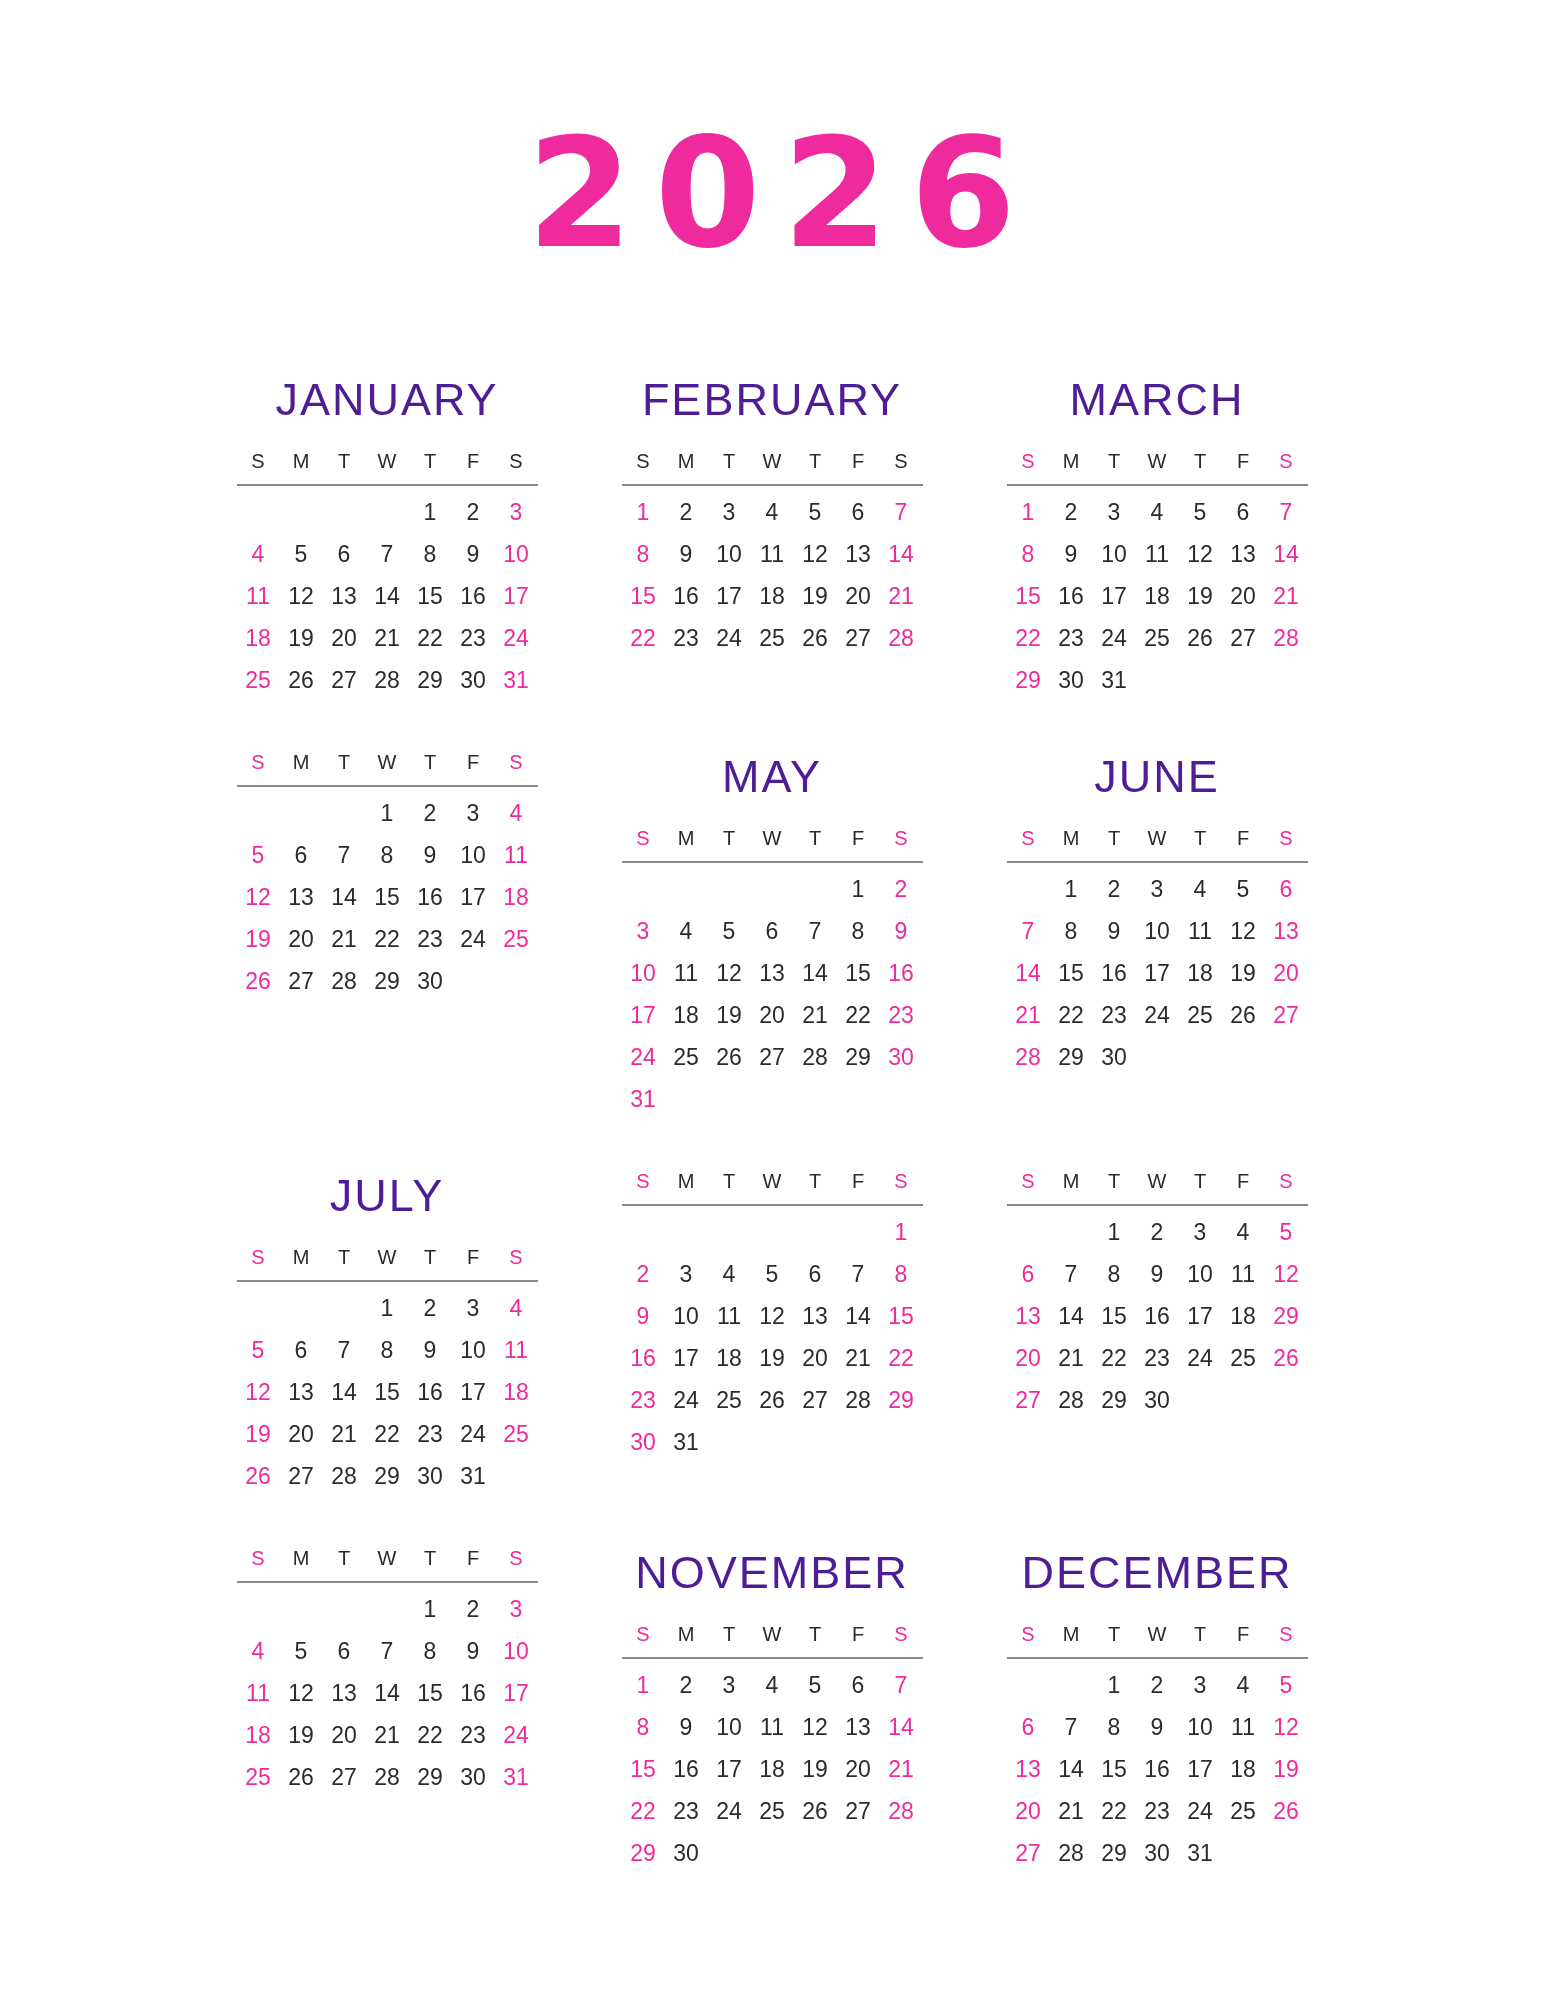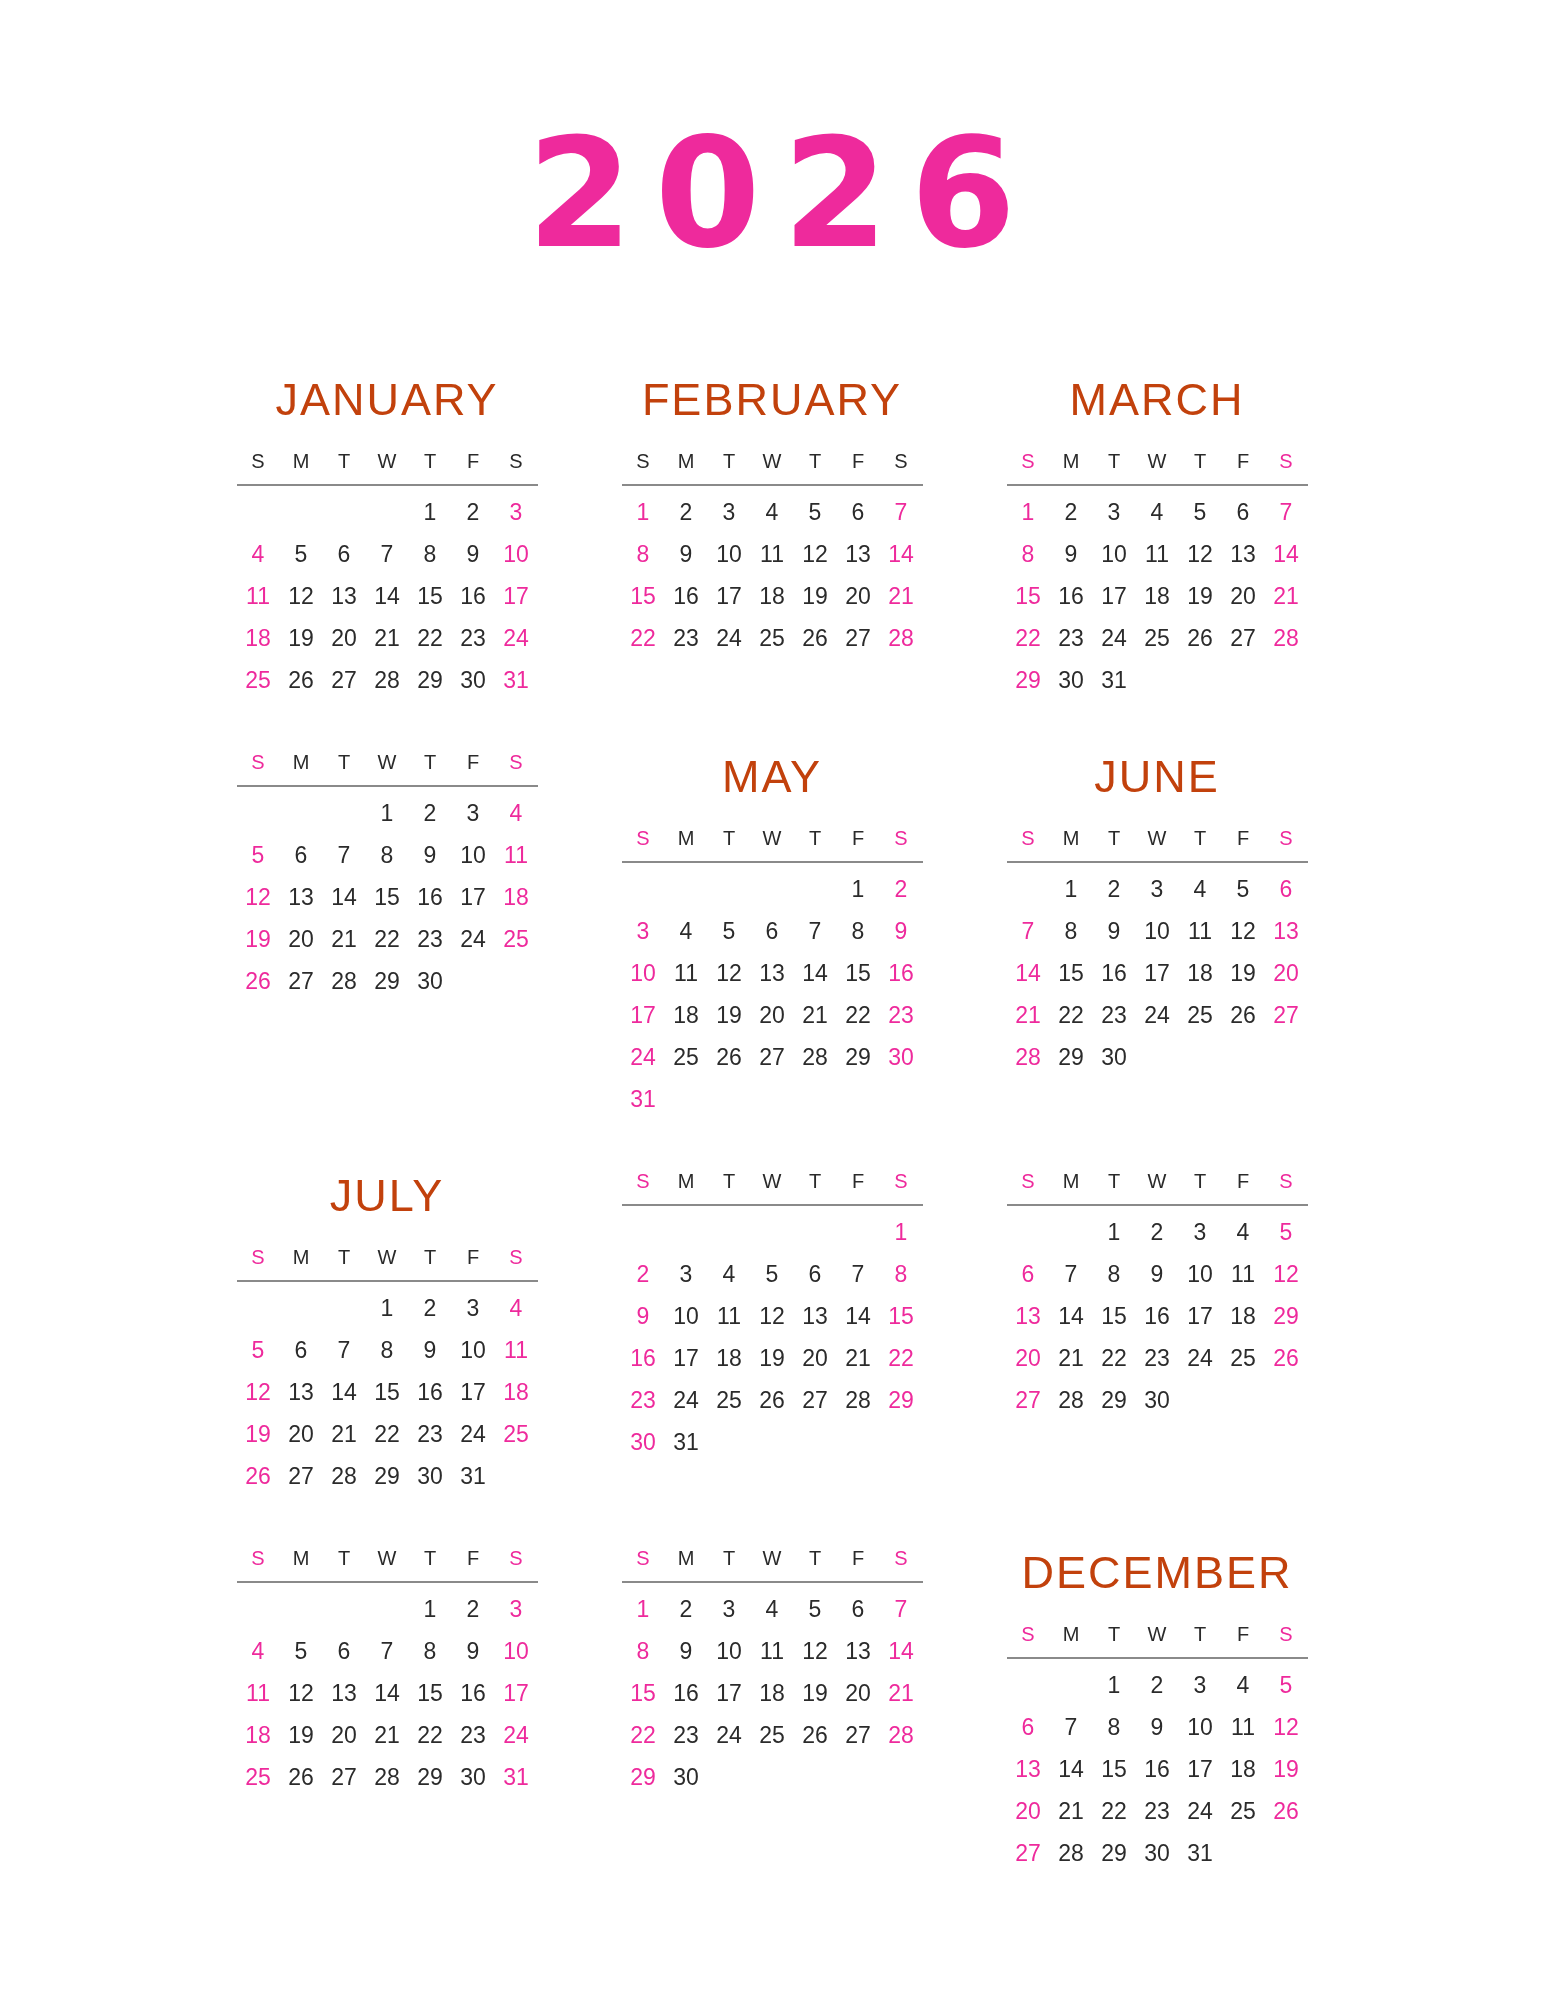--- a/index.html
+++ b/index.html
@@ -29,21 +29,21 @@
     column-gap: 84px;
     row-gap: 50px;
     align-items: start;
   }
   .month { width: 301px; }
   .month-title {
     font-size: 45px;
     font-weight: 400;
     letter-spacing: 2px;
     text-align: center;
-    color: #c2410c;
+    color: #4c1d95;
     margin-bottom: 24px;
     white-space: nowrap;
   }
   .dow-row {
     display: grid;
     grid-template-columns: repeat(7, 43px);
     padding-bottom: 11px;
     border-bottom: 2px solid var(--rule, #8a8a8a);
   }
   .dow {
@@ -559,20 +559,21 @@
           <span class="cell accent">25</span>
           <span class="cell">26</span>
           <span class="cell">27</span>
           <span class="cell">28</span>
           <span class="cell">29</span>
           <span class="cell">30</span>
           <span class="cell accent">31</span>
         </div>
   </section>
       <section class="month">
+    <h2 class="month-title">NOVEMBER</h2>
     <div class="dow-row">
           <span class="dow accent">S</span>
           <span class="dow">M</span>
           <span class="dow">T</span>
           <span class="dow">W</span>
           <span class="dow">T</span>
           <span class="dow">F</span>
           <span class="dow accent">S</span>
         </div>
     <div class="dates-grid">

